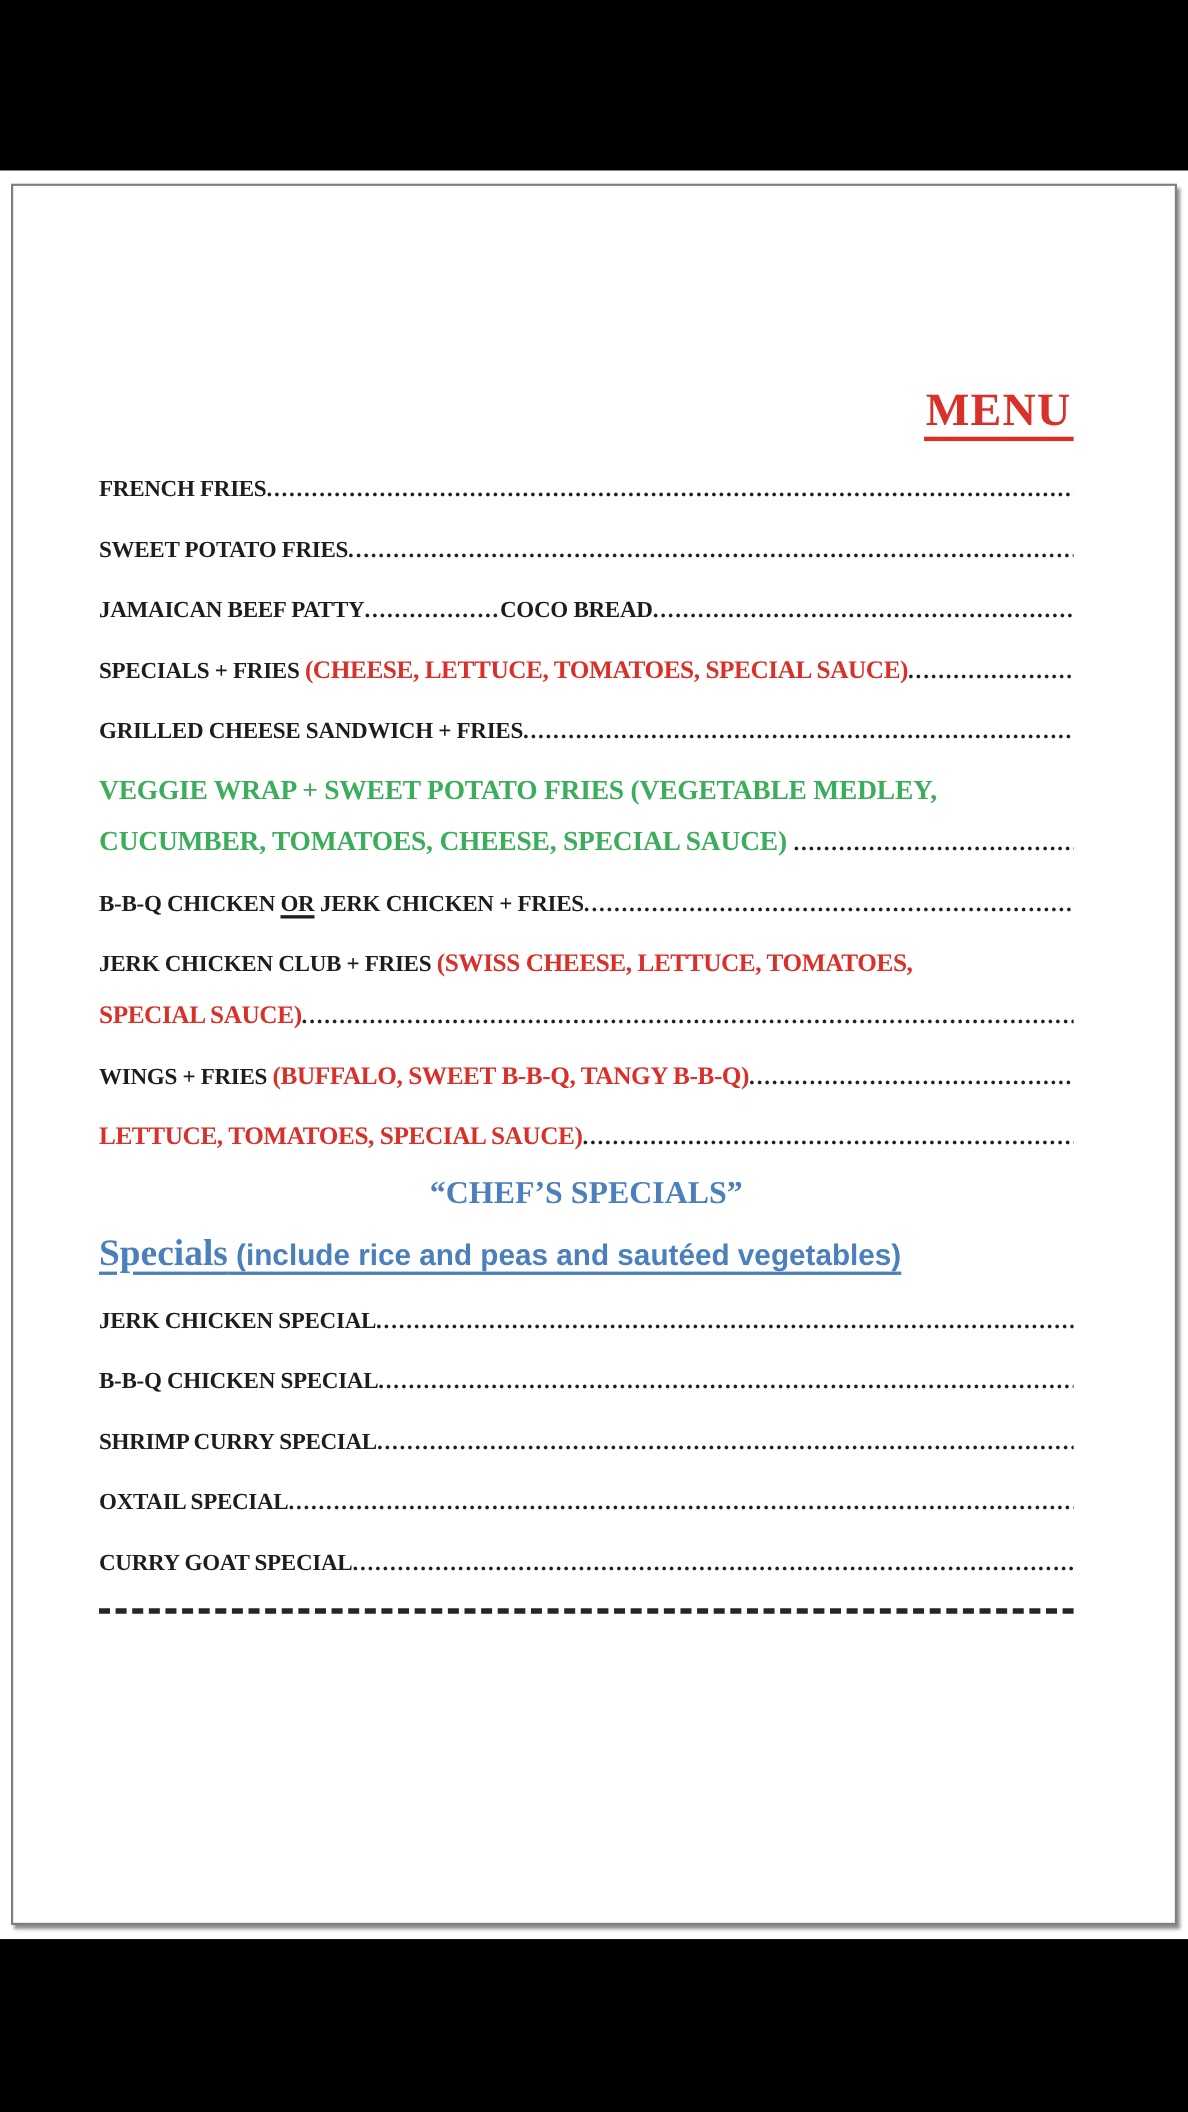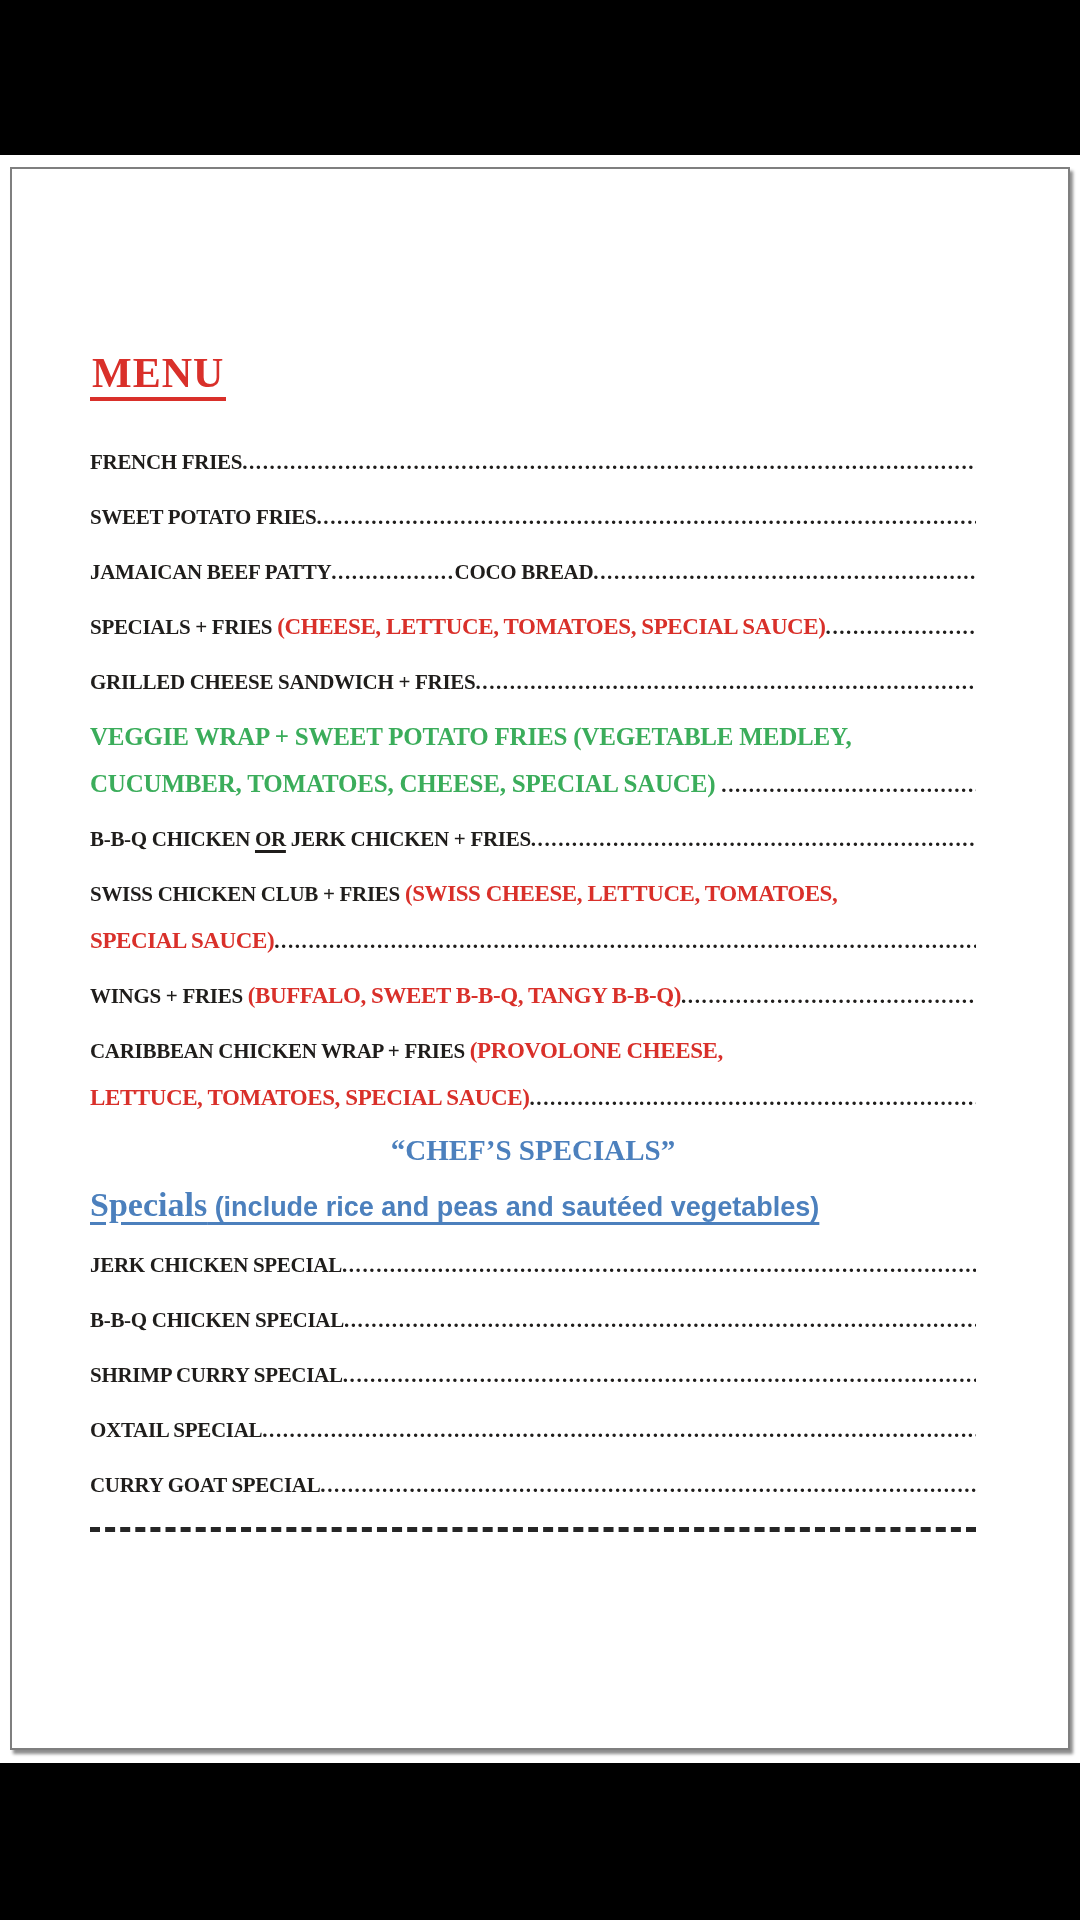--- a/index.html
+++ b/index.html
@@ -21,23 +21,23 @@
     border:2px solid #7f7f7f;
     box-shadow:3px 4px 3px rgba(0,0,0,0.45);
     background:#fff;
     overflow:hidden;
   }
   .content{
     position:absolute;left:0;top:0;right:0;bottom:0;
     padding:181px 92px 0 78px;
   }
   .menu-title{
-    text-align:left;
+    text-align:right;
     height:46px;line-height:46px;
-    margin-bottom:46px;
+    margin-bottom:28px;
     font-weight:700;
     font-size:42px;
     letter-spacing:1px;
   }
   .menu-title .tspan{
     color:var(--red);
     border-bottom:4px solid var(--red);
     padding:0 2px 1px 2px;
   }
   .menu-list{}
@@ -119,28 +119,27 @@
             <div class="line"><span class="seg-black">GRILLED CHEESE SANDWICH + FRIES</span><span class="leader">........................................................................................................................................................................</span></div>
           </div>
           <div class="menu-item">
             <div class="line"><span class="seg-green">VEGGIE WRAP + SWEET POTATO FRIES (VEGETABLE MEDLEY,</span></div>
             <div class="line"><span class="seg-green">CUCUMBER, TOMATOES, CHEESE, SPECIAL  SAUCE) </span><span class="leader">........................................................................................................................................................................</span></div>
           </div>
           <div class="menu-item">
             <div class="line"><span class="seg-black">B-B-Q CHICKEN </span><span class="seg-black seg-u">OR</span><span class="seg-black"> JERK CHICKEN + FRIES</span><span class="leader">........................................................................................................................................................................</span></div>
           </div>
           <div class="menu-item">
-            <div class="line"><span class="seg-black">SWISS CHICKEN CLUB + FRIES </span><span class="seg-red">(SWISS CHEESE, LETTUCE, TOMATOES,</span></div>
+            <div class="line"><span class="seg-black">JERK CHICKEN CLUB + FRIES </span><span class="seg-red">(SWISS CHEESE, LETTUCE, TOMATOES,</span></div>
             <div class="line"><span class="seg-red">SPECIAL  SAUCE)</span><span class="leader">........................................................................................................................................................................</span></div>
           </div>
           <div class="menu-item">
             <div class="line"><span class="seg-black">WINGS + FRIES </span><span class="seg-red">(BUFFALO, SWEET B-B-Q, TANGY B-B-Q)</span><span class="leader">........................................................................................................................................................................</span></div>
           </div>
           <div class="menu-item">
-            <div class="line"><span class="seg-black">CARIBBEAN CHICKEN WRAP + FRIES </span><span class="seg-red">(PROVOLONE CHEESE,</span></div>
             <div class="line"><span class="seg-red">LETTUCE, TOMATOES, SPECIAL  SAUCE)</span><span class="leader">........................................................................................................................................................................</span></div>
           </div>
         </div>
 
       <div class="chefs-heading">“CHEF’S SPECIALS”</div>
 
       <div class="specials-heading">
         <span class="inner"><span class="specials-main">Specials</span><span class="specials-detail"> (include rice and peas and sautéed vegetables)</span></span>
       </div>
 

